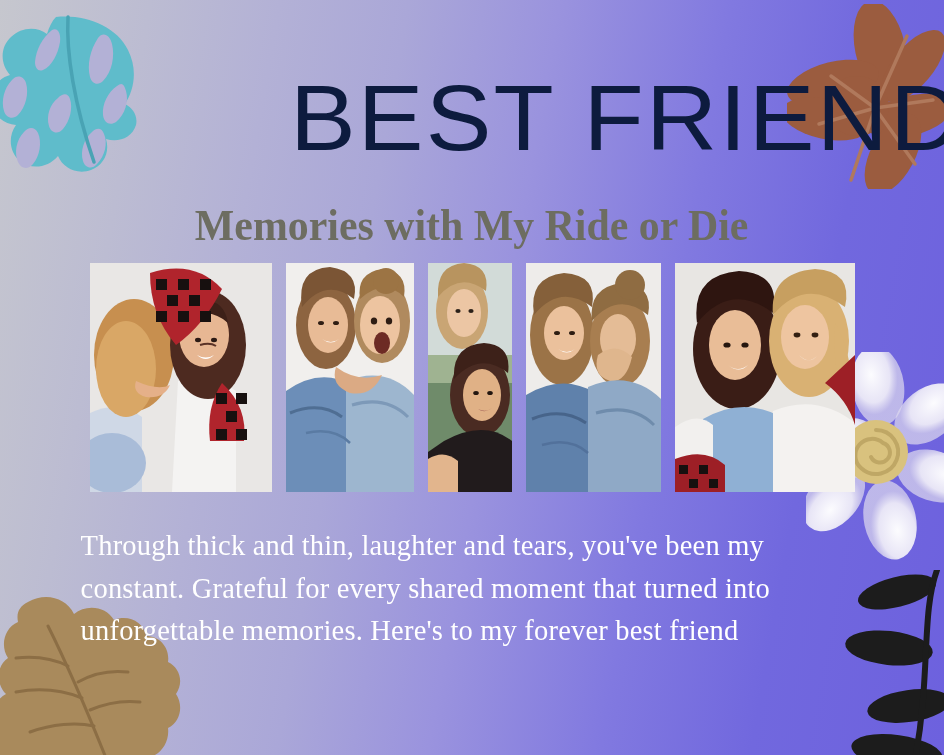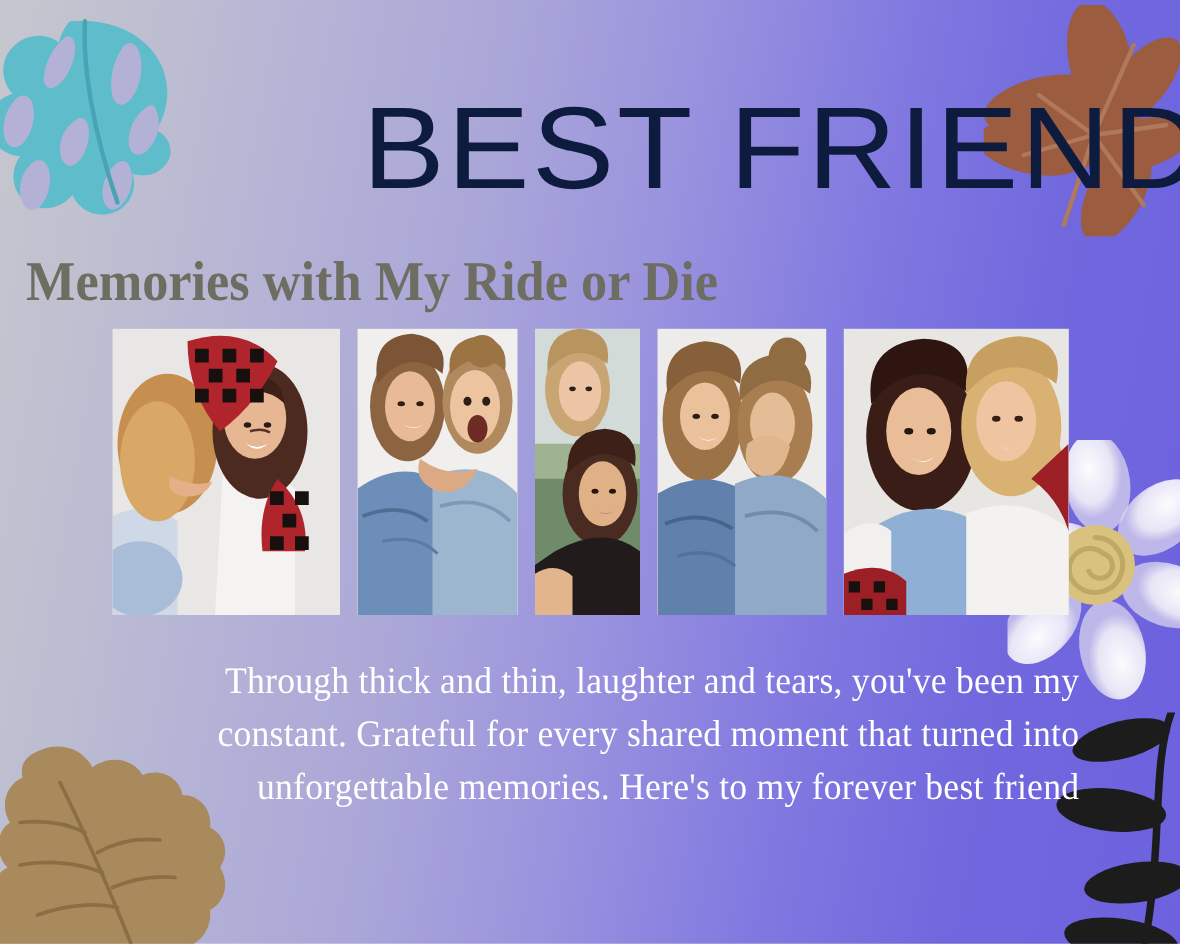--- a/index.html
+++ b/index.html
@@ -40,21 +40,21 @@
     letter-spacing:2px;
     color:#0d1b3e;
     line-height:1;
     white-space:nowrap;
     display:inline-block;
     transform:scaleX(1.06);
   }
 
   .subtitle-wrap {
     position:absolute; left:0; right:0; top:202px;
-    z-index:5;
+    text-align:center; z-index:5;
   }
   .subtitle {
     font-family:"Liberation Serif", serif;
     font-size:45px;
     font-weight:700;
     color:#6d6d61;
     line-height:1.05;
     white-space:nowrap;
     display:inline-block;
     transform:scaleX(0.93);
@@ -81,21 +81,21 @@
   .photo.p3 { width:84px; }
   .photo.p4 { width:135px; }
   .photo.p5 { width:180px; }
 
   .ph-art { position:absolute; inset:0; }
 
   
   .quote-wrap {
     position:absolute;
     left:60px; right:60px; top:524px;
-    text-align:right;
+    text-align:left;
     z-index:5;
   }
   .quote {
     font-family:"Liberation Serif", serif;
     font-size:30px;
     color:#ffffff;
     line-height:1.42;
     letter-spacing:0.2px;
     transform:scaleX(0.95);
     display:inline-block;

